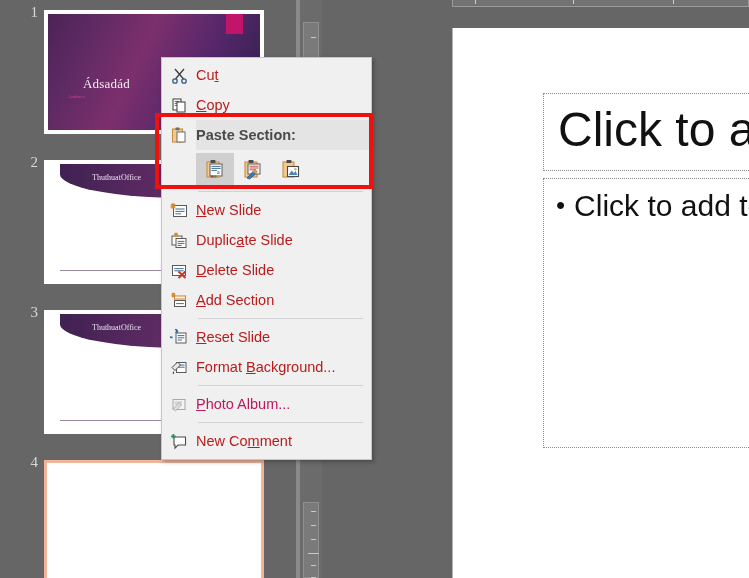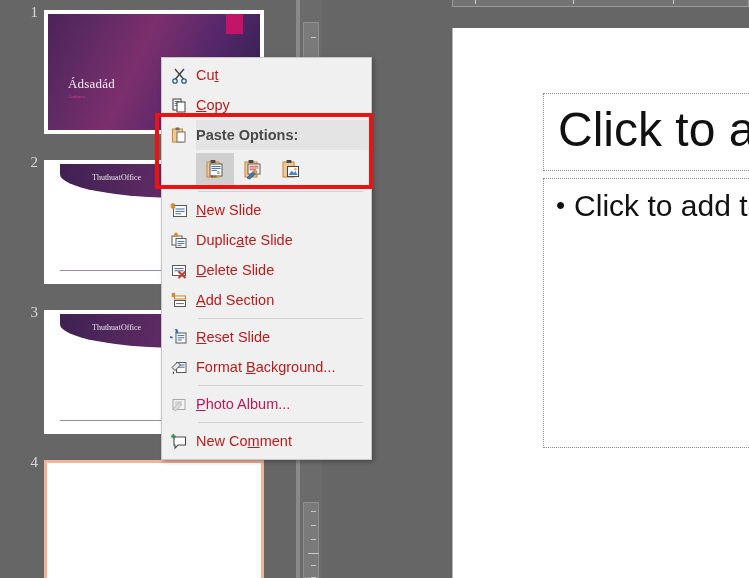--- a/index.html
+++ b/index.html
@@ -65,21 +65,21 @@
       #55276a 68%, #3a2356 88%, #2e2150 100%);
   }
   .s1-accent {
     position: absolute;
     right: 17px; top: -4px;
     width: 17px; height: 24px;
     background: #c2156a;
   }
   .s1-title {
     position: absolute;
-    left: 20px; top: 62px;
+    left: 35px; top: 62px;
     font-family: "Liberation Serif", serif;
     font-size: 13px;
     color: #f2eef6;
     letter-spacing: .2px;
   }
   .s1-sub {
     position: absolute;
     left: 20px; top: 80px;
     font-family: "Liberation Serif", serif;
     font-size: 5px;
@@ -397,21 +397,21 @@
     </div>
 
     <div id="paste-head">
       <span class="ic">
         <svg width="18" height="18" viewBox="0 0 18 18">
           <rect x="2.5" y="3" width="10" height="13" fill="#f2c994" stroke="#c98f3e" stroke-width="1.1"></rect>
           <rect x="5.5" y="1.4" width="4" height="2.8" rx=".6" fill="#6b6b6b"></rect>
           <rect x="7" y="6" width="8" height="10" fill="#ffffff" stroke="#6b6b6b" stroke-width="1"></rect>
         </svg>
       </span>
-      <span class="lbl">Paste Options:</span>
+      <span class="lbl">Paste Section:</span>
     </div>
 
     <div id="paste-row">
       <div class="pbtn active">
         <svg width="22" height="22" viewBox="0 0 22 22">
           <rect x="3" y="4" width="12" height="15" fill="#f2c994" stroke="#c98f3e" stroke-width="1.1"></rect>
           <rect x="6.5" y="2" width="5" height="3" rx=".7" fill="#4a4a4a"></rect>
           <rect x="6" y="6" width="12" height="12" fill="#ffffff" stroke="#5a5a5a" stroke-width="1"></rect>
           <line x1="7.4" y1="8.4" x2="16.6" y2="8.4" stroke="#2e5d86" stroke-width=".9"></line>
           <line x1="7.4" y1="10.4" x2="16.6" y2="10.4" stroke="#2e5d86" stroke-width=".9"></line>

